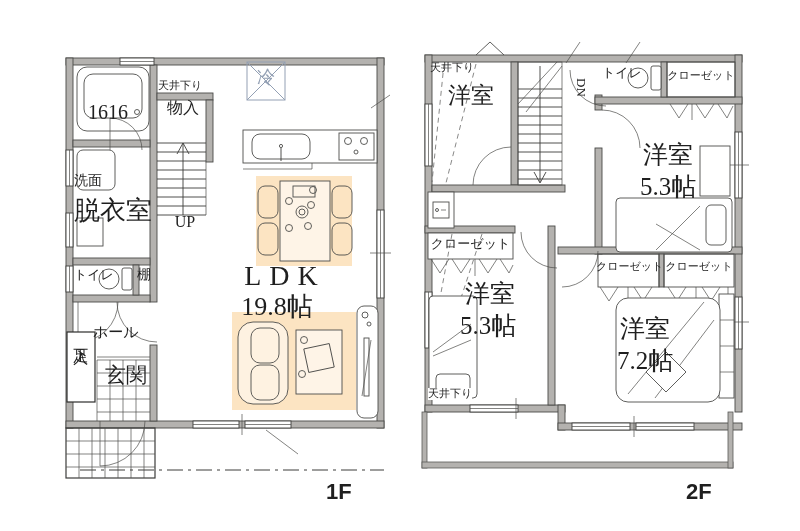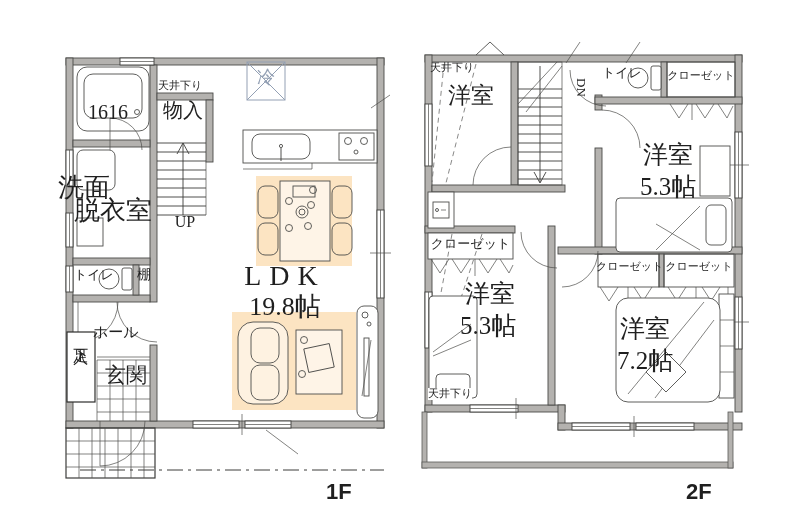--- a/index.html
+++ b/index.html
@@ -374,31 +374,31 @@
       <rect class="furn" x="616" y="298" width="104" height="104" rx="12"></rect>
       <line class="thin" x1="704" y1="302" x2="628" y2="394"></line>
       <line class="thin" x1="714" y1="320" x2="655" y2="398"></line>
       <path class="furn" d="M666,352 l20,20 l-20,20 l-20,-20 Z"></path>
     </g>
   </g>
 </svg>
 
 <div class="lbl c" style="left:68px;top:102px;width:80px;font-size:20px;">1616</div>
 <div class="lbl" style="left:158px;top:80px;font-size:11px;">天井下り</div>
-<div class="lbl c" style="left:158px;top:100px;width:50px;font-size:20px;">物入</div>
+<div class="lbl c" style="left:158px;top:100px;width:50px;font-size:16px;">物入</div>
 <div class="lbl c" style="left:166px;top:214px;width:38px;font-size:16px;">UP</div>
-<div class="lbl" style="left:58px;top:174px;font-size:26px;">洗面</div>
+<div class="lbl" style="left:74px;top:174px;font-size:14px;">洗面</div>
 <div class="lbl" style="left:74px;top:197px;font-size:26px;">脱衣室</div>
 <div class="lbl" style="left:74px;top:268px;font-size:13px;">トイレ</div>
 <div class="lbl" style="left:137px;top:268px;font-size:14px;">棚</div>
 <div class="lbl" style="left:93px;top:325px;font-size:15px;">ホール</div>
 <div class="lbl vert" style="left:72px;top:337px;height:64px;font-size:15px;">下足入</div>
 <div class="lbl c" style="left:100px;top:364px;width:52px;font-size:21px;">玄関</div>
 <div class="lbl c" style="left:230px;top:261px;width:110px;font-size:28px;letter-spacing:8px;">LDK</div>
-<div class="lbl c" style="left:224px;top:293px;width:122px;font-size:26px;">19.8帖</div>
+<div class="lbl c" style="left:216px;top:293px;width:122px;font-size:26px;">19.8帖</div>
 <div class="lbl c" style="left:254px;top:68px;width:24px;font-size:18px;color:#93a0b4;">冷</div>
 <div class="lbl sans" style="left:326px;top:480px;font-size:22px;">1F</div>
 
 <div class="lbl" style="left:430px;top:62px;font-size:11px;">天井下り</div>
 <div class="lbl c" style="left:431px;top:84px;width:80px;font-size:23px;">洋室</div>
 <div class="lbl" style="left:588px;top:78px;font-size:13px;transform:rotate(90deg);transform-origin:left top;">DN</div>
 <div class="lbl" style="left:602px;top:66px;font-size:13px;">トイレ</div>
 <div class="lbl c" style="left:666px;top:70px;width:70px;font-size:11px;">クローゼット</div>
 <div class="lbl c" style="left:620px;top:142px;width:96px;font-size:25px;">洋室</div>
 <div class="lbl c" style="left:614px;top:174px;width:108px;font-size:25px;">5.3帖</div>

